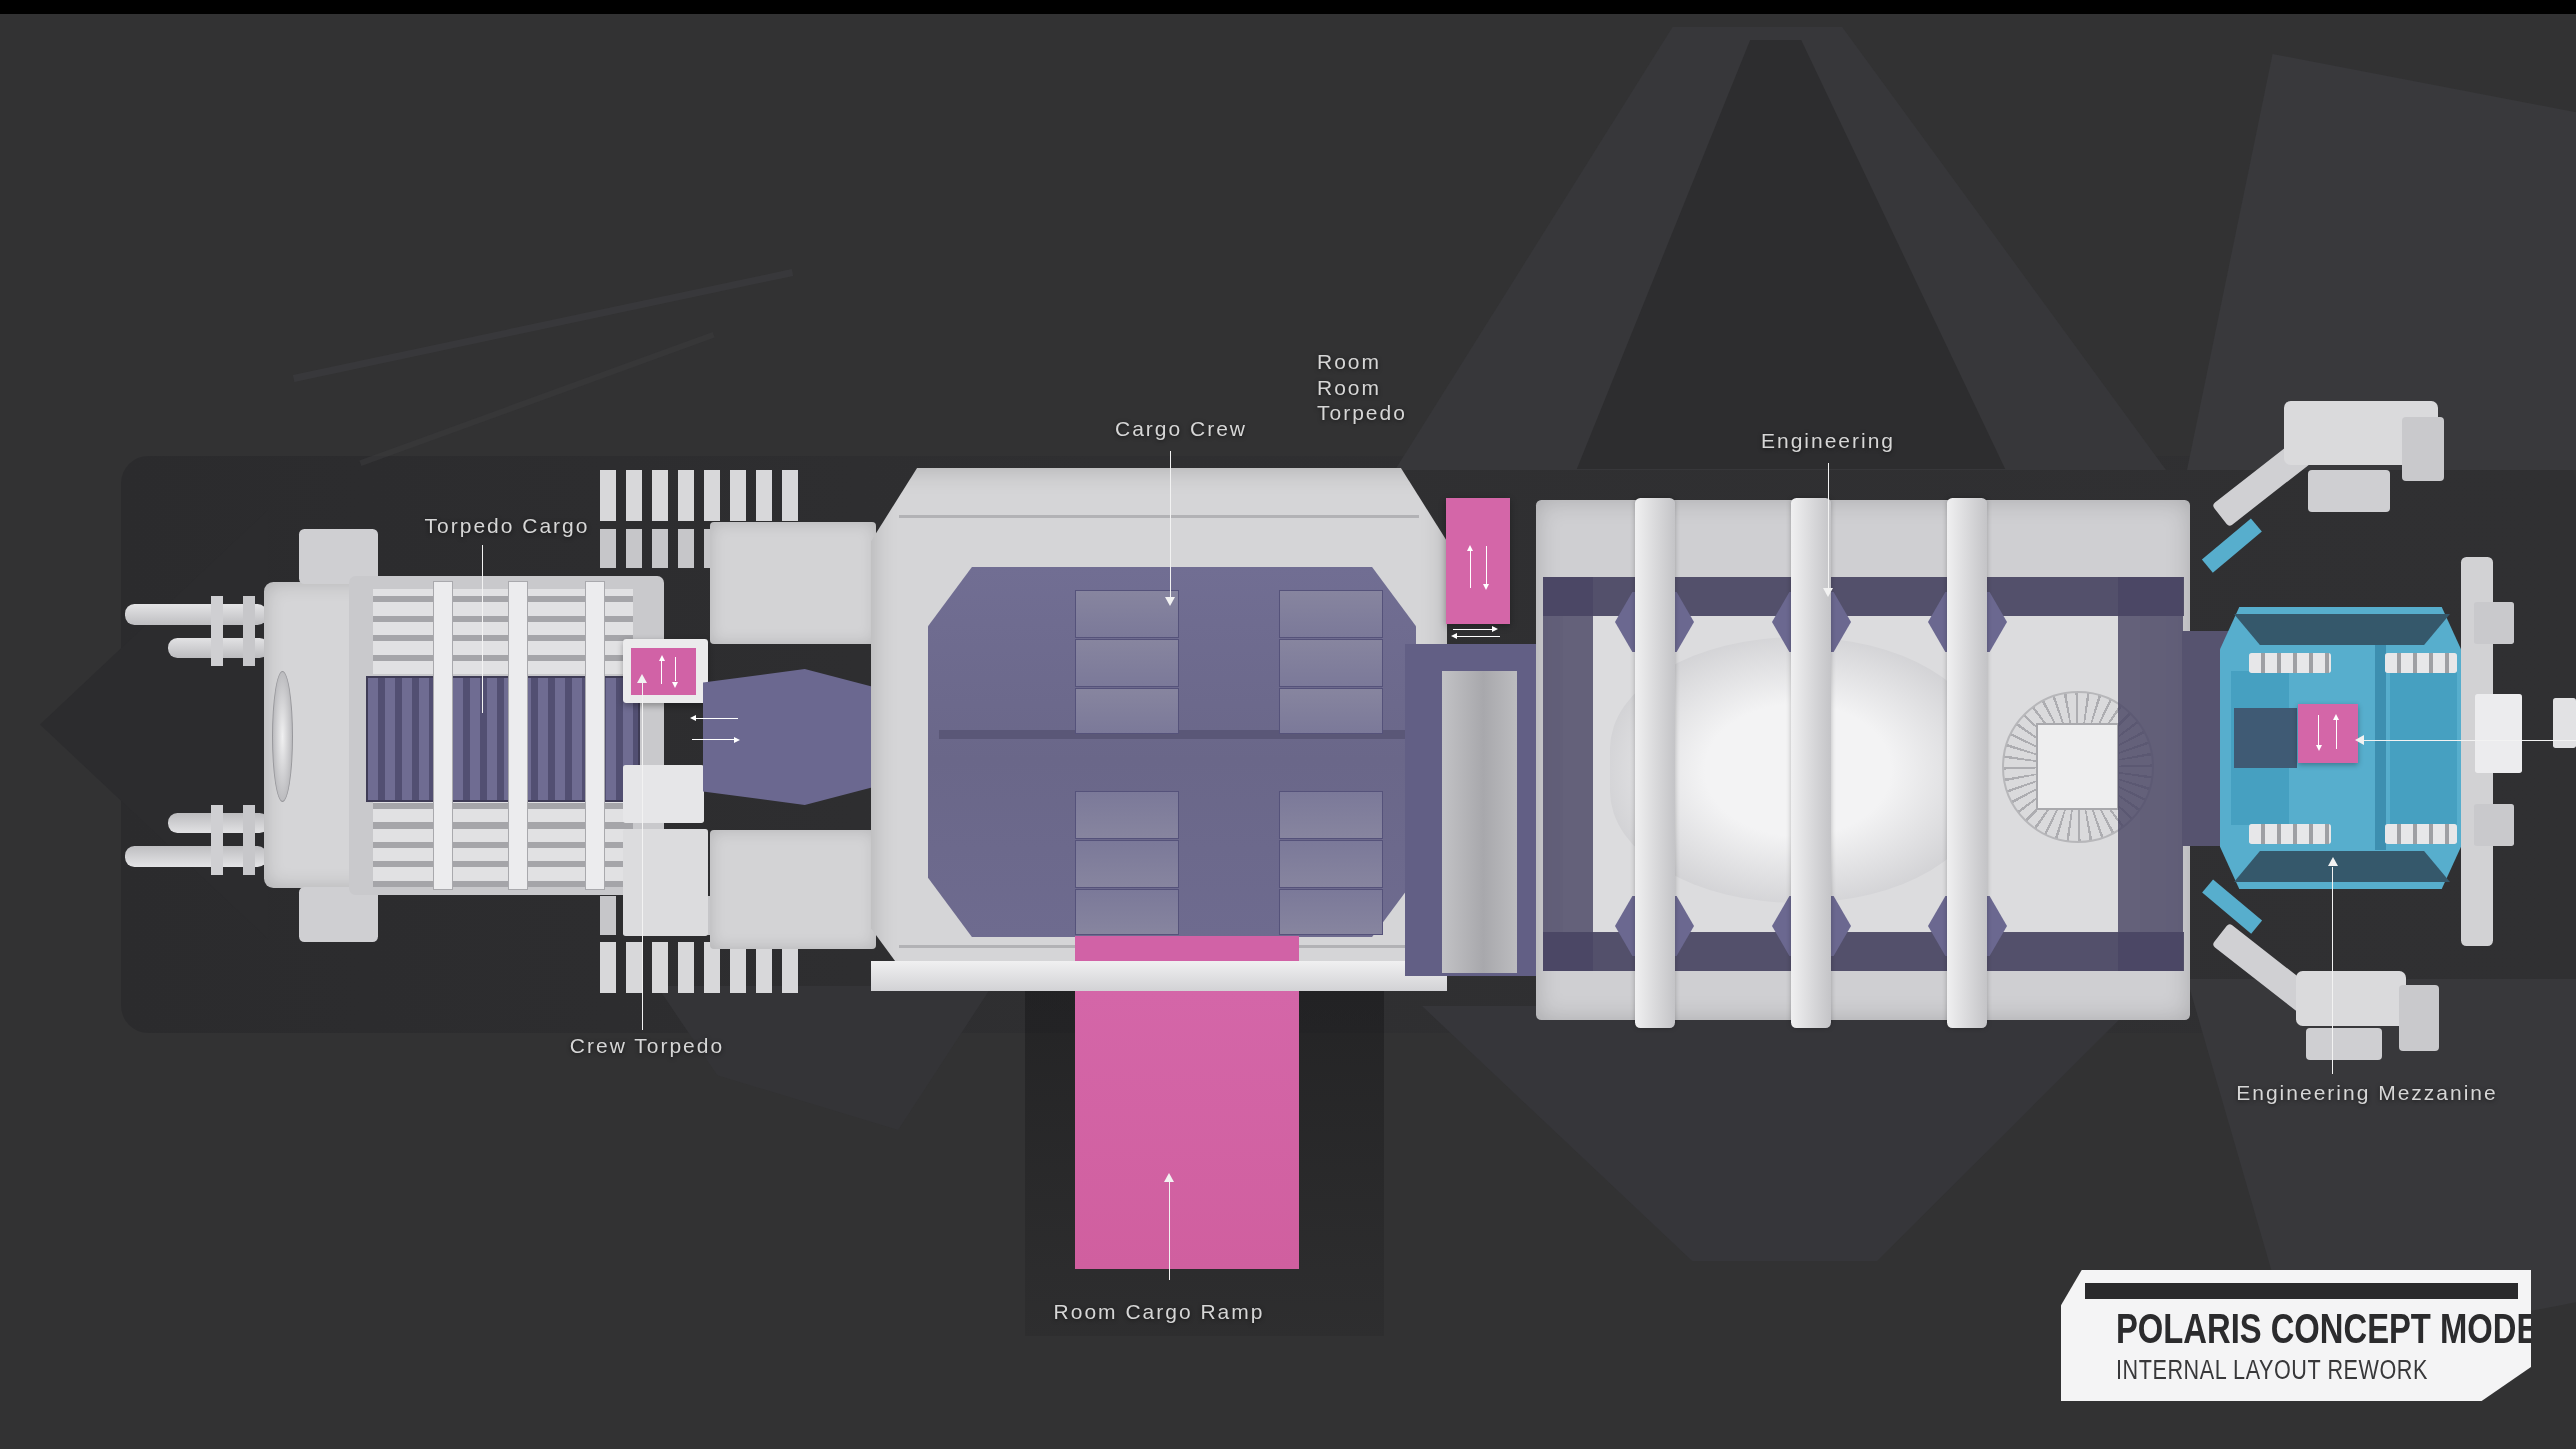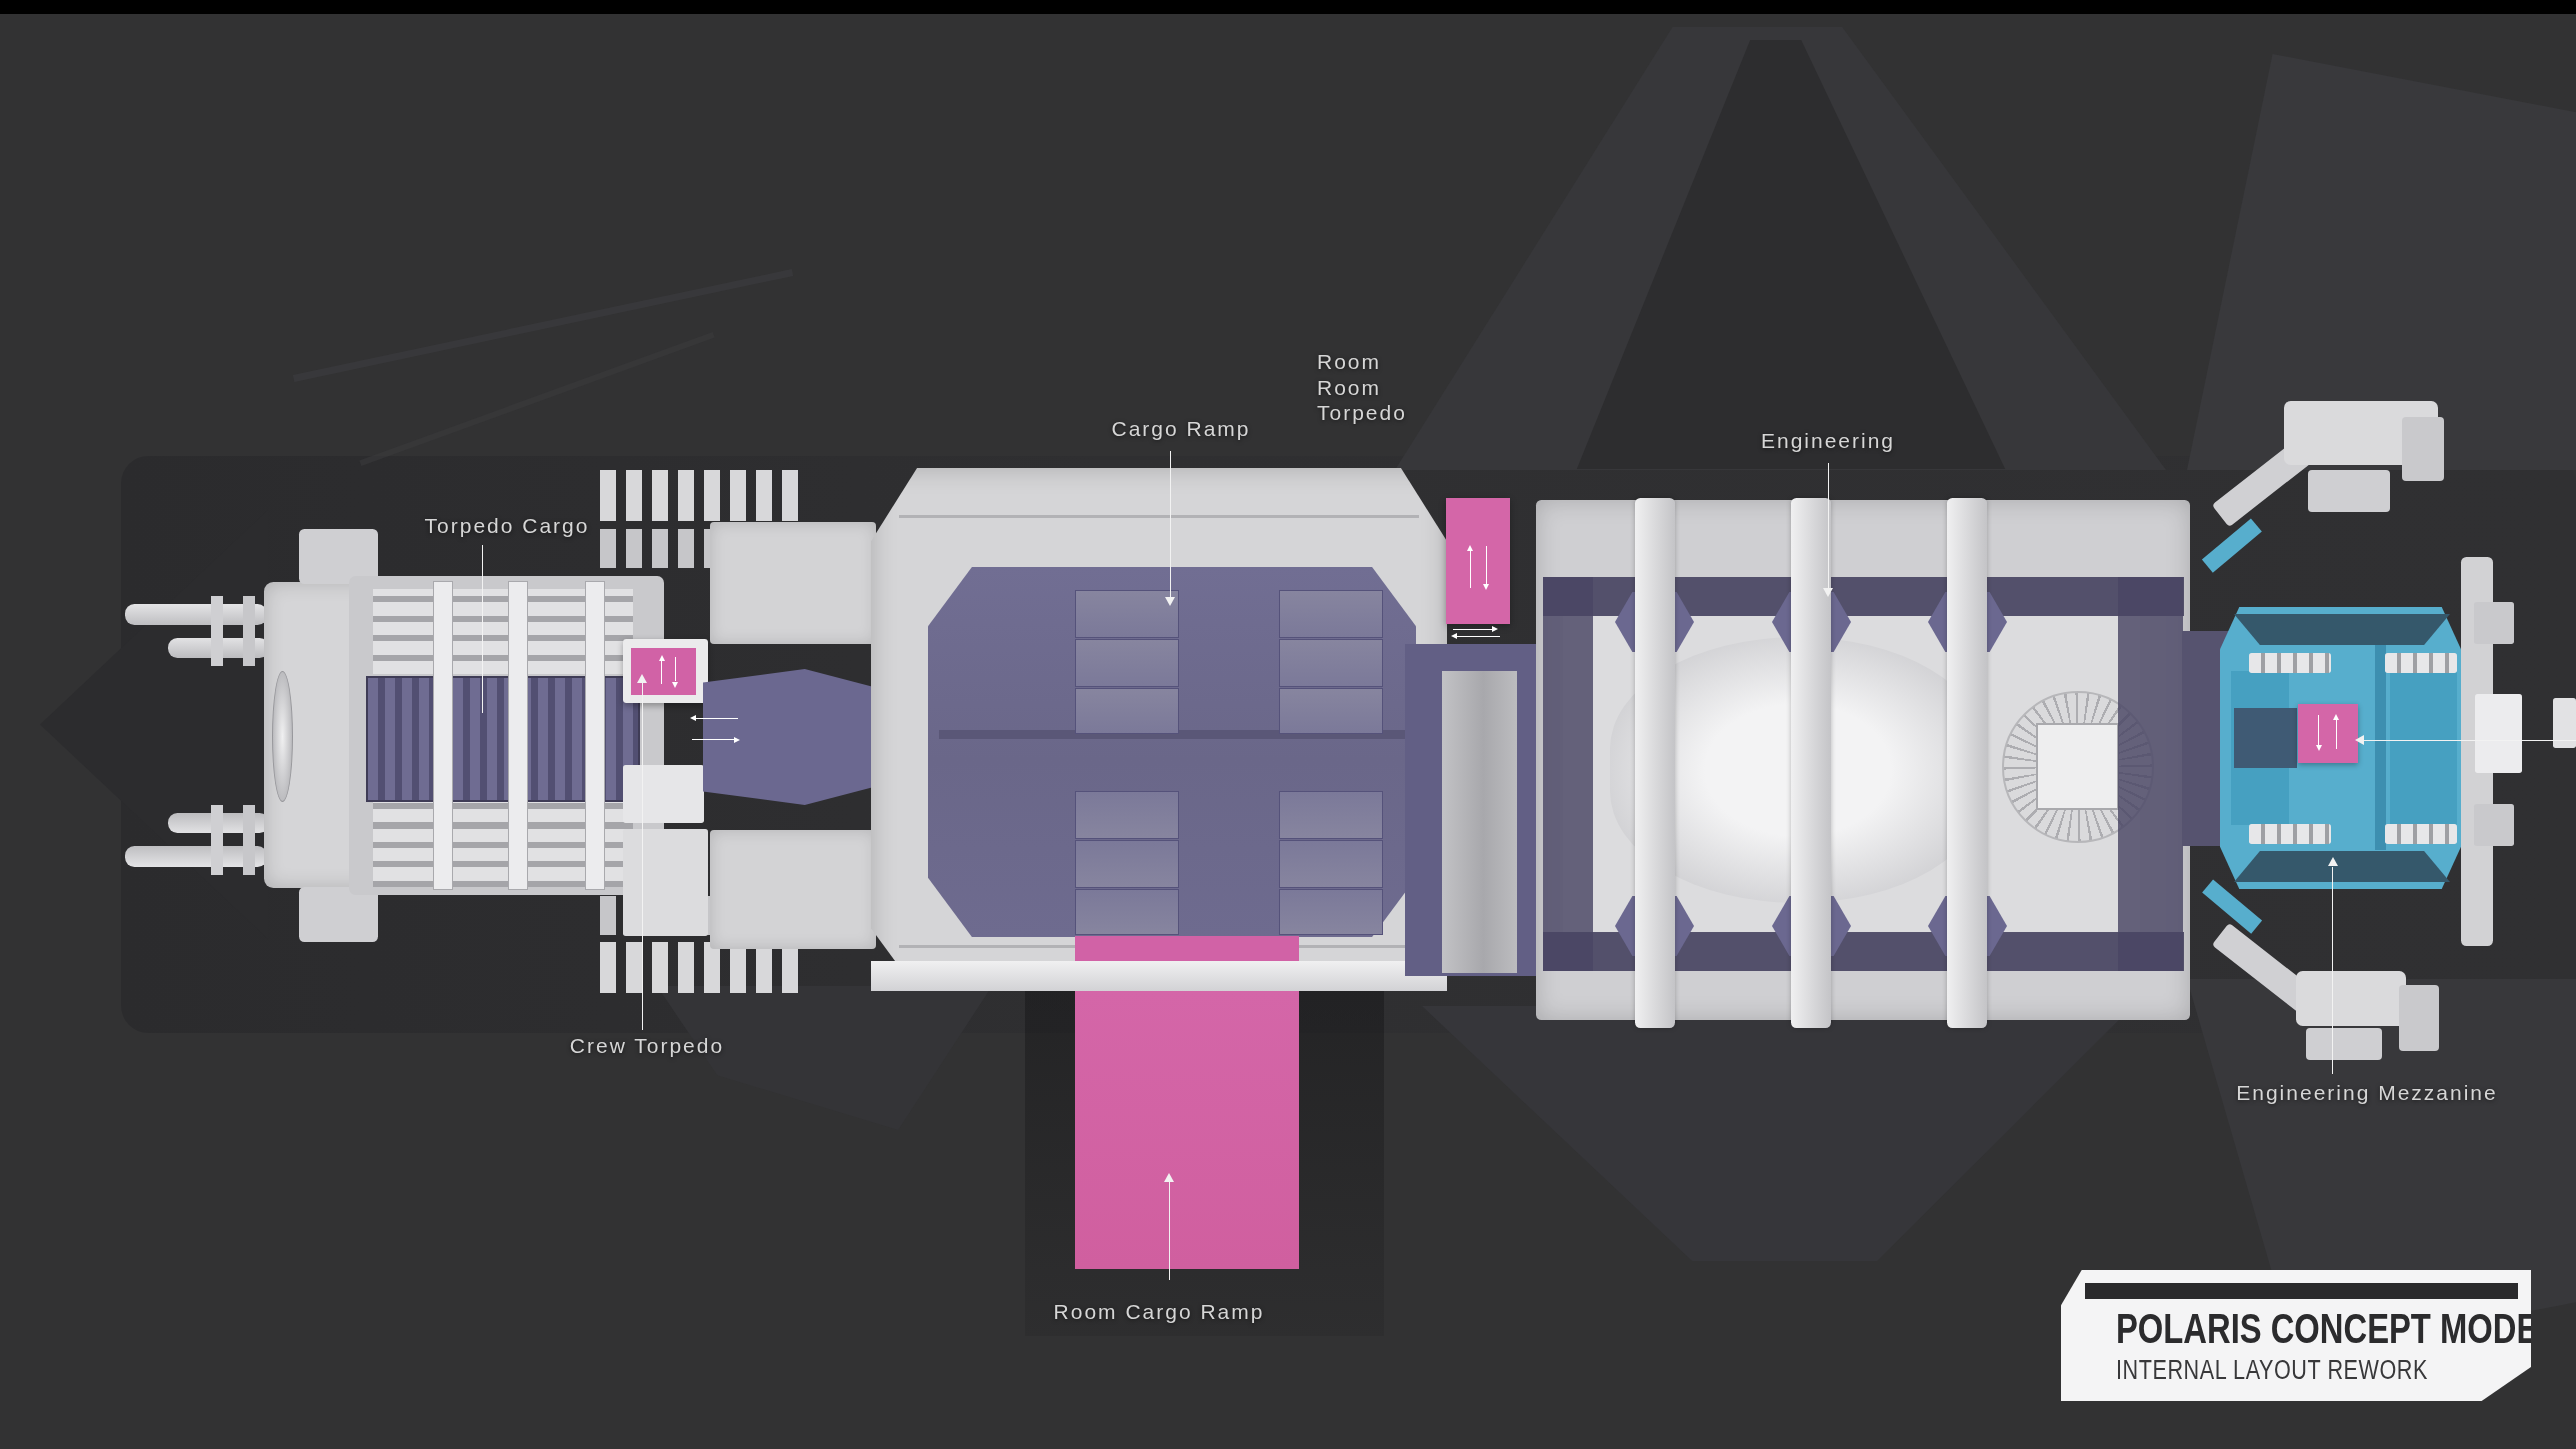--- a/index.html
+++ b/index.html
@@ -216,21 +216,21 @@
   <div class="vline" style="left:1828px;top:463px;height:125px;"></div>
   <div class="ah ah-down" style="left:1823px;top:588px;"></div>
 
   <div class="vline" style="left:2332px;top:867px;height:207px;"></div>
   <div class="ah ah-up" style="left:2328px;top:857px;"></div>
 
   <div class="lbl" style="left:366px;top:514px;"><span>Torpedo Cargo</span></div>
 
   <div class="lbl" style="left:506px;top:1034px;"><span>Crew Torpedo</span></div>
 
-  <div class="lbl" style="left:1040px;top:417px;"><span>Cargo Ramp</span></div>
+  <div class="lbl" style="left:1040px;top:417px;"><span>Cargo Crew</span></div>
 
   <div class="lbl lbl-left" style="left:1317px;top:349px;line-height:25.5px;">
     <div>Room</div>
     <div>Room</div>
     <div>Torpedo</div>
   </div>
 
   <div class="lbl" style="left:1687px;top:429px;"><span>Engineering</span></div>
 
   <div class="lbl" style="left:2226px;top:1081px;"><span>Engineering Mezzanine</span></div>

